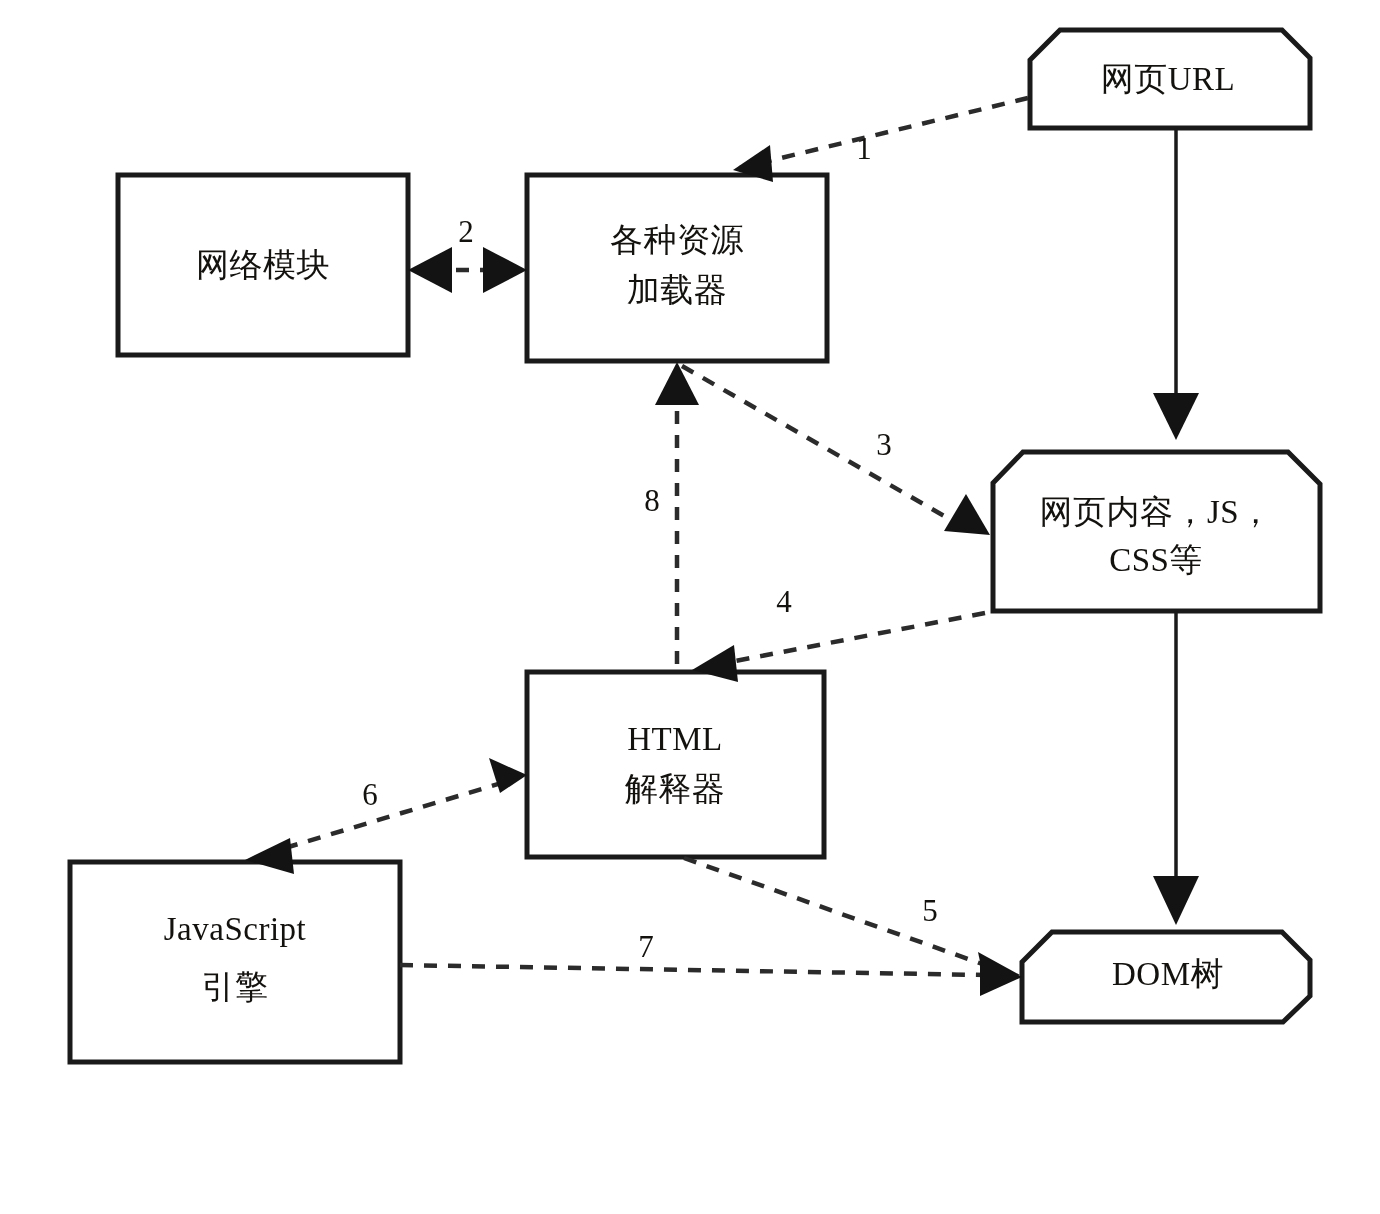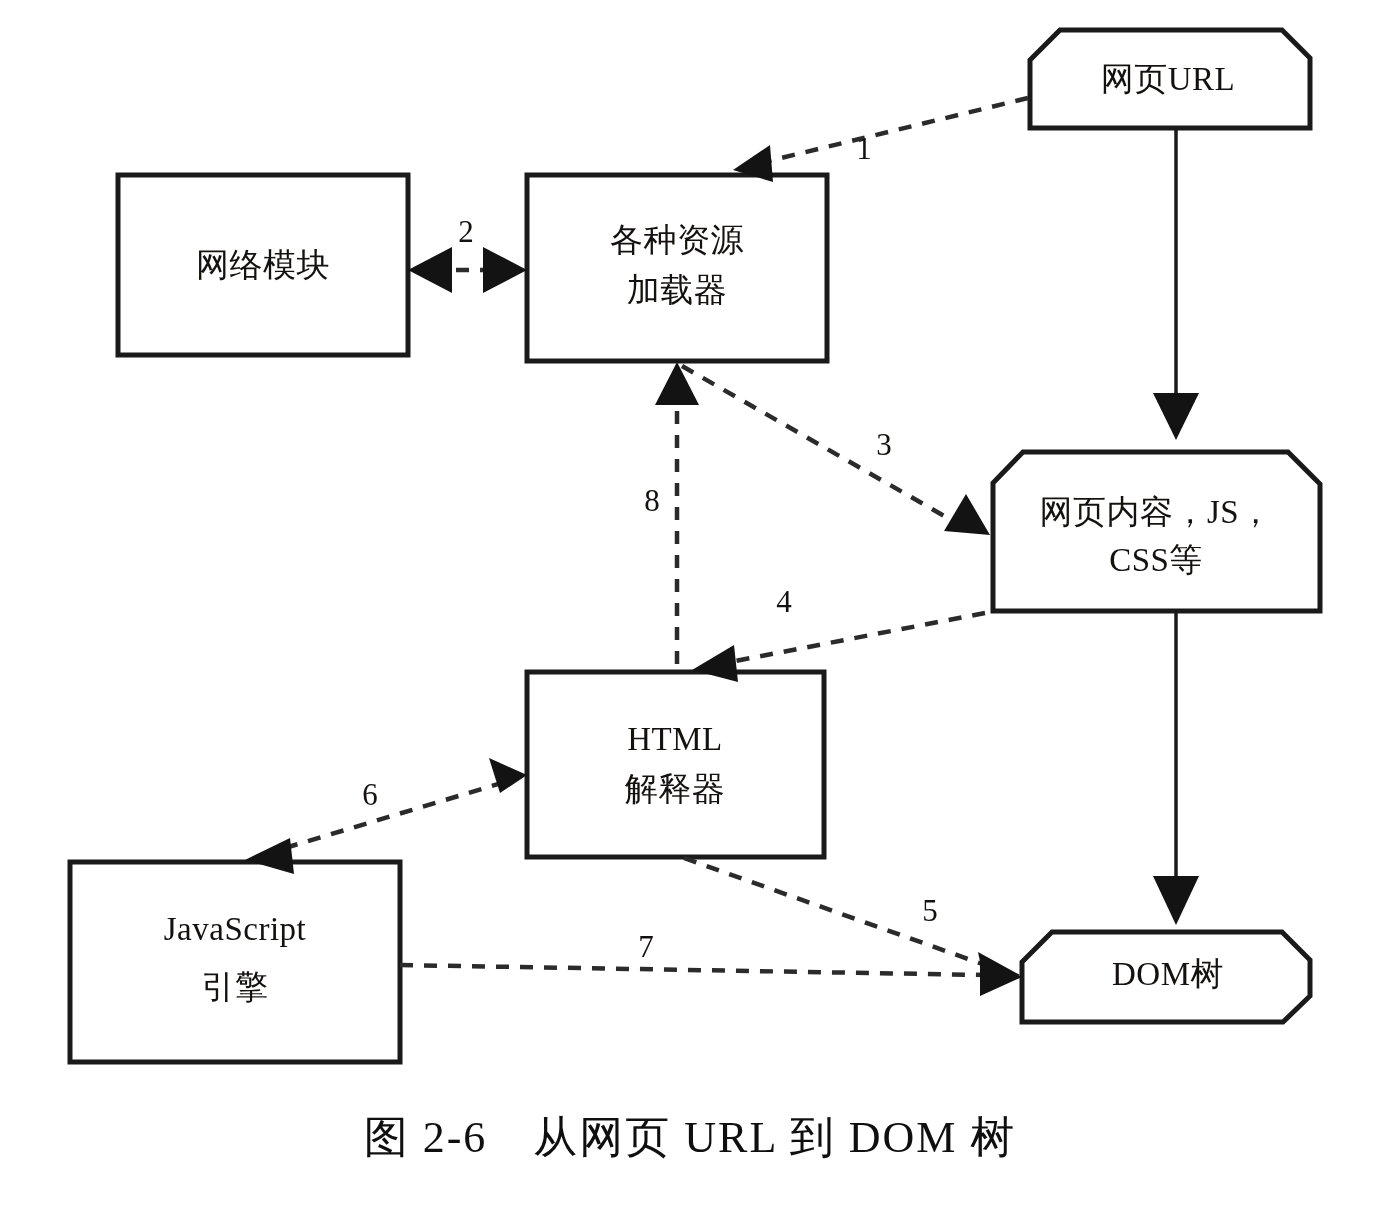--- a/index.html
+++ b/index.html
@@ -180,15 +180,14 @@
       <polygon class="arrowhead" points="1176,440 1153,393 1199,393"></polygon>
     </g>
 
     <g>
       <path class="edge-solid" d="M 1176 611 L 1176 878"></path>
       <polygon class="arrowhead" points="1176,925 1153,876 1199,876"></polygon>
     </g>
 
   </svg>
 
-  <div id="caption">图 2-6　从网页 URL 到 DOM 树</div>
 
 </div>
 
 </body></html>

